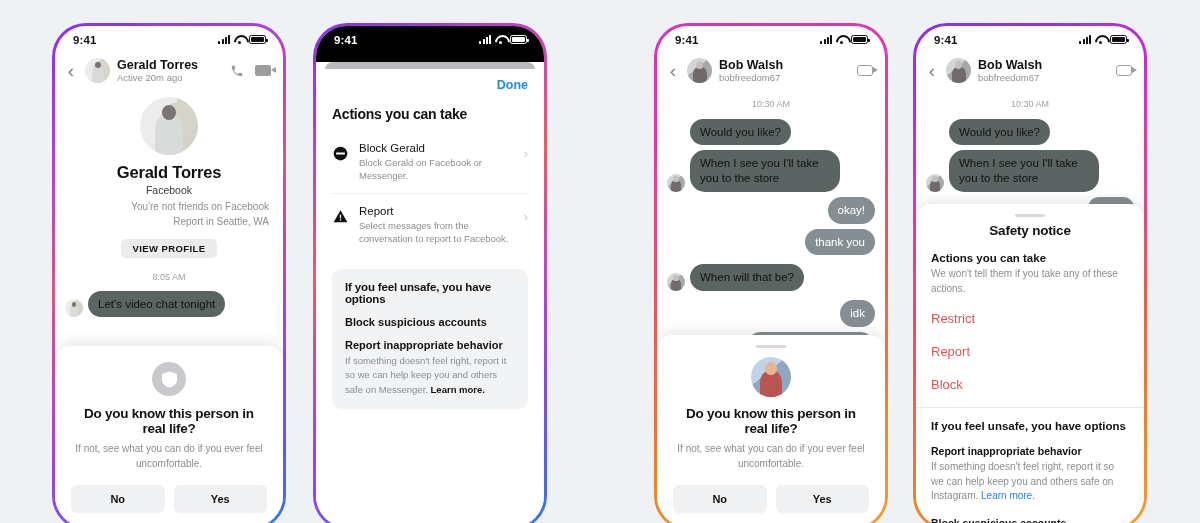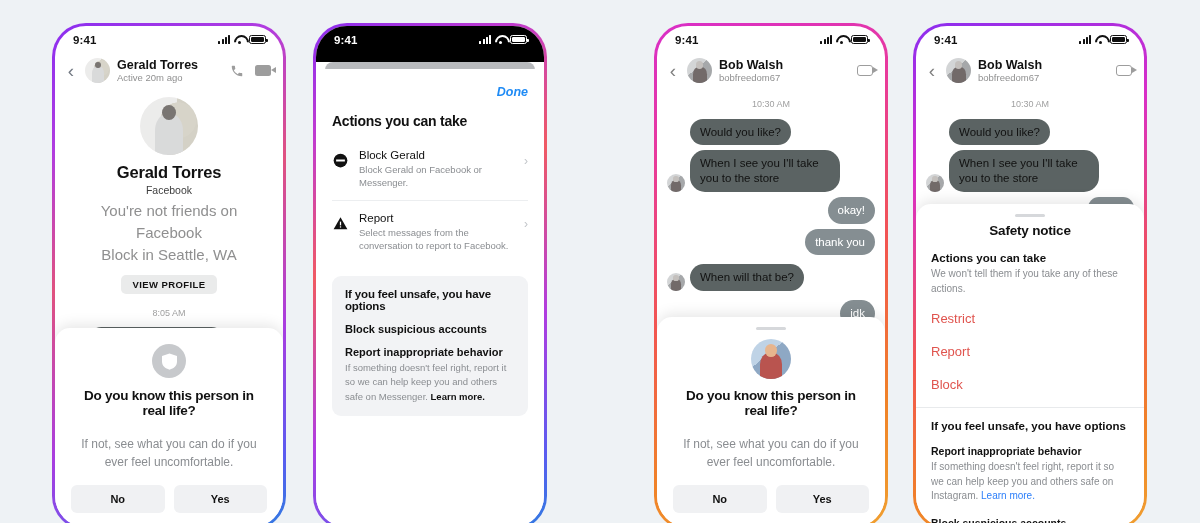--- a/index.html
+++ b/index.html
@@ -68,21 +68,21 @@
   .ic-video{ width:16px; height:11px; background:currentColor; border-radius:2.5px; position:relative; }
   .ic-video::after{ content:""; position:absolute; right:-5px; top:2px; border-style:solid; border-width:3.5px 5px 3.5px 0; border-color:transparent currentColor transparent transparent; }
   .ic-video-o{ width:16px; height:11px; border:1.8px solid currentColor; border-radius:3px; position:relative; }
   .ic-video-o::after{ content:""; position:absolute; right:-6px; top:1px; border-style:solid; border-width:3.5px 0 3.5px 5px; border-color:transparent transparent transparent currentColor; }
 
   
   .profile{ text-align:center; padding:6px 14px 0; }
   .bigav{ width:58px; height:58px; border-radius:50%; margin:0 auto 8px; overflow:hidden; position:relative; }
   .pname{ font-size:16.5px; font-weight:bold; color:#111; letter-spacing:-.2px; }
   .pnet{ font-size:10.5px; color:#3c3c3c; margin-top:2px; }
-  .pline{ font-size:15px; color:#8a8d91; margin-top:4px; line-height:1.45; }
+  .pline{ font-size:10px; color:#8a8d91; margin-top:4px; line-height:1.45;text-align:right; }
   .viewprof{
     display:inline-block; margin-top:9px; padding:4px 12px; border-radius:5px;
     background:#e4e6eb; font-size:9.5px; font-weight:bold; color:#111; letter-spacing:.4px;
   }
   .tstamp{ text-align:center; font-size:9px; color:#9a9da1; margin:14px 0 9px; }
 
   
   .msgs{ padding:0 10px 8px; }
   .row{ display:flex; align-items:flex-end; gap:5px; margin-bottom:5px; }
   .row.right{ justify-content:flex-end; }
@@ -100,30 +100,30 @@
     border-radius:15px 15px 0 0; box-shadow:0 -3px 14px rgba(0,0,0,.10);
     padding:16px 16px 14px;
   }
   .grabber{ width:30px; height:3px; border-radius:2px; background:#d6d8db; margin:-6px auto 9px; }
   .shield{
     width:34px; height:34px; border-radius:50%; background:#c7c9cc;
     margin:0 auto 10px; display:flex; align-items:center; justify-content:center;
   }
   .shield svg{ width:15px; height:17px; }
   .q-title{ font-size:13.5px; font-weight:bold; color:#111; text-align:center; letter-spacing:-.25px; }
-  .q-sub{ font-size:12px; color:#8a8d91; text-align:center; margin-top:18px; line-height:1.45; }
+  .q-sub{ font-size:10px; color:#8a8d91; text-align:center; margin-top:6px; line-height:1.45; }
   .btns{ display:flex; gap:9px; margin-top:14px; }
   .btn{
     flex:1; text-align:center; padding:8px 0; border-radius:6px;
     background:#f0f1f3; font-size:11px; font-weight:bold; color:#111;
   }
 
   
   .modal{ background:#fff; height:100%; padding:0 16px; }
-  .modal-top{ display:flex; justify-content:flex-end; padding:16px 0 2px;font-style:italic; }
+  .modal-top{ display:flex; justify-content:flex-end; padding:9px 0 2px; }
   .done{ font-size:12.5px; font-weight:bold; color:#1f8bf5; }
   .m-h1{ font-size:14px; font-weight:bold; color:#111; margin-top:12px; letter-spacing:-.25px; }
   .m-p{ font-size:10.5px; color:#6f7377; margin-top:5px; line-height:1.45; }
   .act{
     display:flex; align-items:flex-start; gap:10px; padding:11px 0 10px;
     border-bottom:1px solid #eceef0;
   }
   .act:last-of-type{ border-bottom:none; }
   .act-ic{ width:17px; flex:none; display:flex; justify-content:center; padding-top:4px; }
   .act-body{ flex:1; }
@@ -213,21 +213,21 @@
             </span>
             <span class="ic-video"></span>
           </span>
         </div>
 
         <div class="profile">
           <div class="bigav ph-g"></div>
           <div class="pname">Gerald Torres</div>
           <div class="pnet">Facebook</div>
           <div class="pline">You're not friends on Facebook</div>
-          <div class="pline" style="margin-top:1px">Block in Seattle, WA</div>
+          <div class="pline" style="margin-top:1px">Report in Seattle, WA</div>
           <div class="viewprof">VIEW PROFILE</div>
         </div>
 
         <div class="tstamp">8:05 AM</div>
 
         <div class="msgs">
           <div class="row">
             <span class="miniav ph-g"></span>
             <span class="bub">Let's video chat tonight</span>
           </div>

